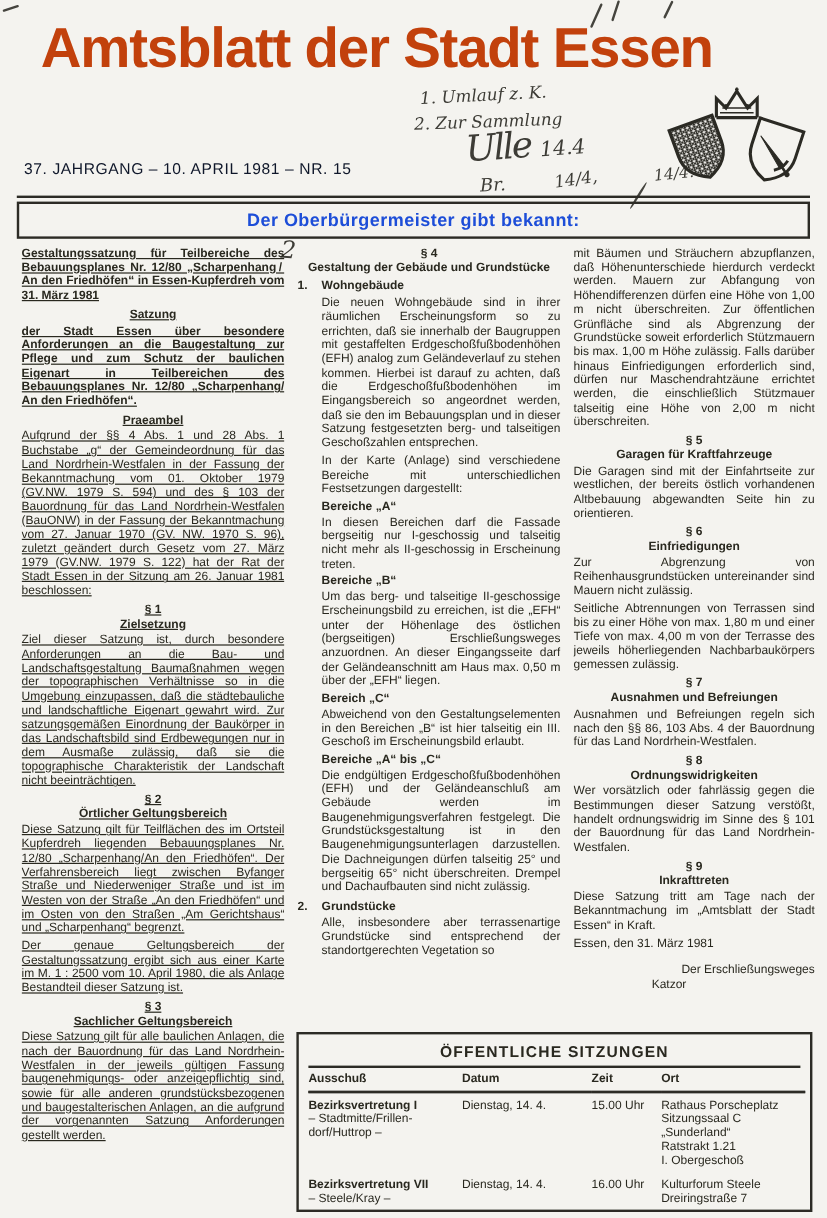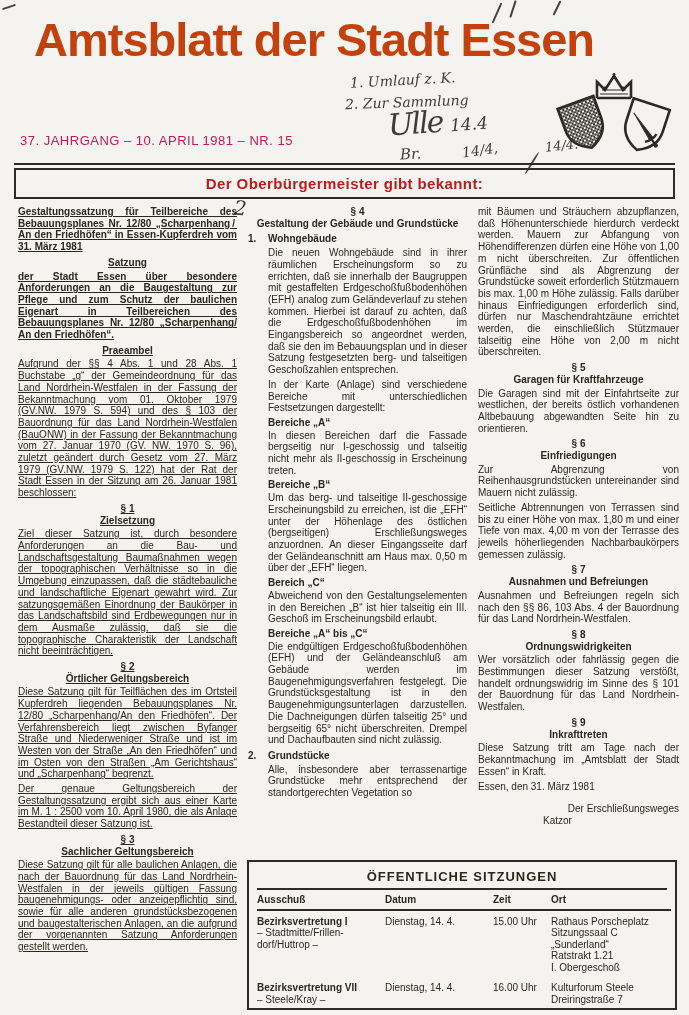--- a/index.html
+++ b/index.html
@@ -12,21 +12,21 @@
     overflow:hidden;
   }
   
   .masthead-title {
     position:absolute; left:34px; top:12px; width:650px;
     font-size:47px; font-weight:bold; letter-spacing:-1px;
     color:#c2410c; white-space:nowrap;
   }
   .issue-line {
     position:absolute; left:20px; top:133px;
-    font-size:13px; letter-spacing:0.5px; color:#be185d;
+    font-size:13px; letter-spacing:0.5px; color:#0f172a;
   }
   
   .arms { position:absolute; left:552px; top:72px; width:126px; height:96px; }
   
   .hw {
     position:absolute;
     font-family:"DejaVu Serif", serif;
     font-style:italic; color:#3d3c36;
   }
   .hw-1 { left:350px; top:72px;  font-size:14px; transform:rotate(-3deg); }
@@ -42,21 +42,21 @@
   .stroke.s2 { left:512px; top:0px;  width:2px; height:18px; transform:rotate(18deg); }
   .stroke.s3 { left:556px; top:0px;  width:2px; height:16px; transform:rotate(26deg); }
   .stroke.s4 { left:531px; top:150px; width:2px; height:26px; transform:rotate(32deg); border-radius:50%; }
   .stroke.s5 { left:2px; top:6px; width:14px; height:2px; transform:rotate(-18deg); }
   
   .banner-rule { position:absolute; left:14px; top:163px; width:661px; height:2px; background:#2c2b25; }
   .banner {
     position:absolute; left:14px; top:168px; width:661px; height:31px;
     border:2px solid #2c2b25; display:flex; align-items:center; justify-content:center;
   }
-  .banner span { font-size:15px; font-weight:bold; letter-spacing:0.4px; color:#b91c1c; }
+  .banner span { font-size:15px; font-weight:bold; letter-spacing:0.4px; color:#1d4ed8; }
   
   .col { position:absolute; font-size:10px; line-height:11.7px; overflow:hidden; }
   .col-1 { left:18px;  top:206px; width:219px; height:804px;text-decoration:underline; }
   .col-2 { left:248px; top:202px; width:219px; height:652px; }
   .col-3 { left:478px; top:206px; width:201px; height:648px; }
   .b-hb  { font-weight:bold; text-align:justify; margin-bottom:3px; }
   .b-pb  { font-weight:bold; text-align:justify; margin-bottom:3px; }
   .b-p   { text-align:justify; margin-bottom:3px; }
   .b-pl  { margin-bottom:2px; margin-top:4px; }
   .b-cb  { text-align:center; font-weight:bold; margin:4px 0 2px; }
@@ -174,21 +174,21 @@
     <div class="b-il">Bereiche „B“</div>
     <div class="b-ip">Um das berg- und talseitige II-geschossige Erscheinungsbild zu erreichen, ist die „EFH“ unter der Höhenlage des östlichen (bergseitigen) Erschließungsweges anzuordnen. An dieser Eingangsseite darf der Geländeanschnitt am Haus max. 0,50 m über der „EFH“ liegen.</div>
     <div class="b-il">Bereich „C“</div>
     <div class="b-ip">Abweichend von den Gestaltungselementen in den Bereichen „B“ ist hier talseitig ein III. Geschoß im Erscheinungsbild erlaubt.</div>
     <div class="b-il">Bereiche „A“ bis „C“</div>
     <div class="b-ip">Die endgültigen Erdgeschoßfußbodenhöhen (EFH) und der Geländeanschluß am Gebäude werden im Baugenehmigungsverfahren festgelegt. Die Grundstücksgestaltung ist in den Baugenehmigungsunterlagen darzustellen. Die Dachneigungen dürfen talseitig 25° und bergseitig 65° nicht überschreiten. Drempel und Dachaufbauten sind nicht zulässig.</div>
     <div class="b-num">
       <span class="n">2.</span>
       <span>Grundstücke</span>
     </div>
-    <div class="b-ip">Alle, insbesondere aber terrassenartige Grundstücke mehr entsprechend der standortgerechten Vegetation so</div>
+    <div class="b-ip">Alle, insbesondere aber terrassenartige Grundstücke sind entsprechend der standortgerechten Vegetation so</div>
   </div>
 <div class="col col-3">
     <div class="b-p">mit Bäumen und Sträuchern abzupflanzen, daß Höhenunterschiede hierdurch verdeckt werden. Mauern zur Abfangung von Höhendifferenzen dürfen eine Höhe von 1,00 m nicht überschreiten. Zur öffentlichen Grünfläche sind als Abgrenzung der Grundstücke soweit erforderlich Stützmauern bis max. 1,00 m Höhe zulässig. Falls darüber hinaus Einfriedigungen erforderlich sind, dürfen nur Maschendrahtzäune errichtet werden, die einschließlich Stützmauer talseitig eine Höhe von 2,00 m nicht überschreiten.</div>
     <div class="b-cb">
       <div>§ 5</div>
       <div>Garagen für Kraftfahrzeuge</div>
     </div>
     <div class="b-p">Die Garagen sind mit der Einfahrtseite zur westlichen, der bereits östlich vorhandenen Altbebauung abgewandten Seite hin zu orientieren.</div>
     <div class="b-cb">
       <div>§ 6</div>

